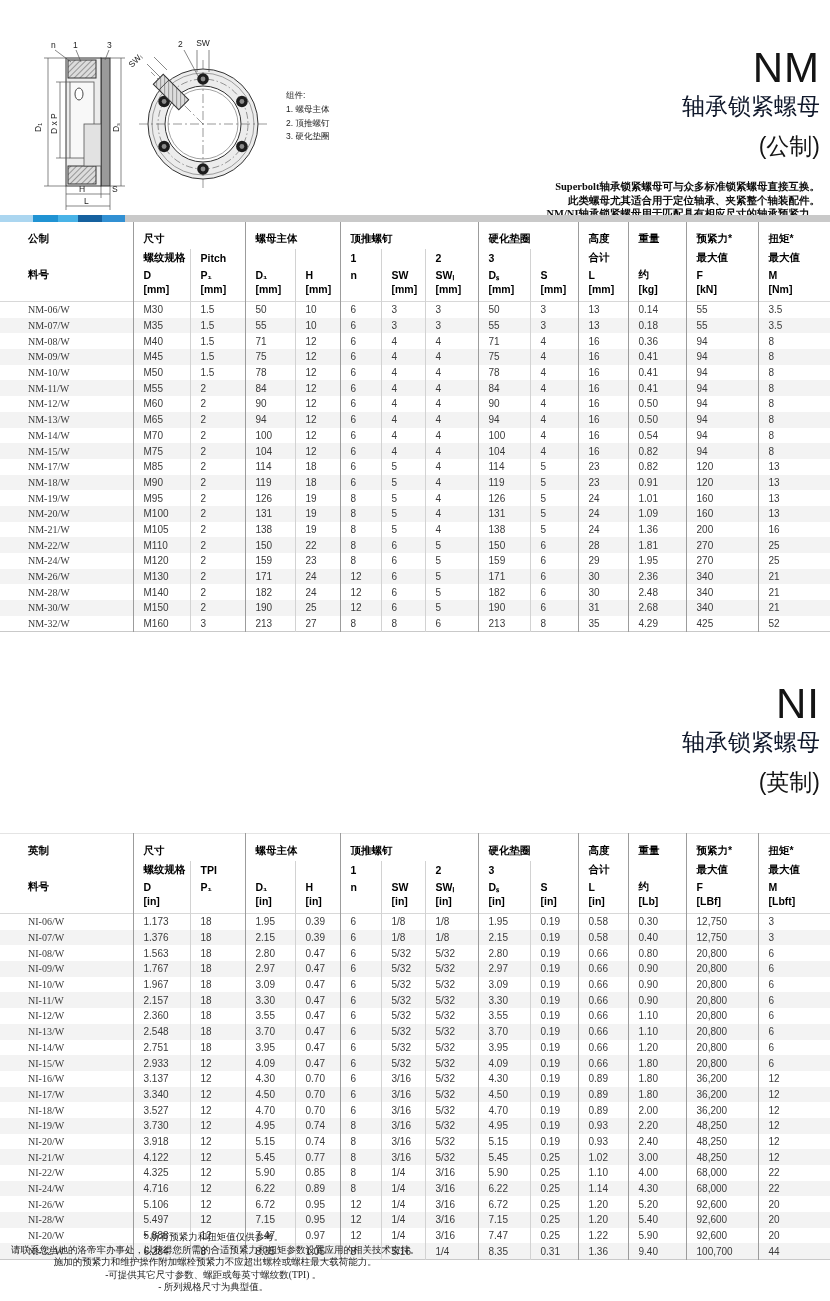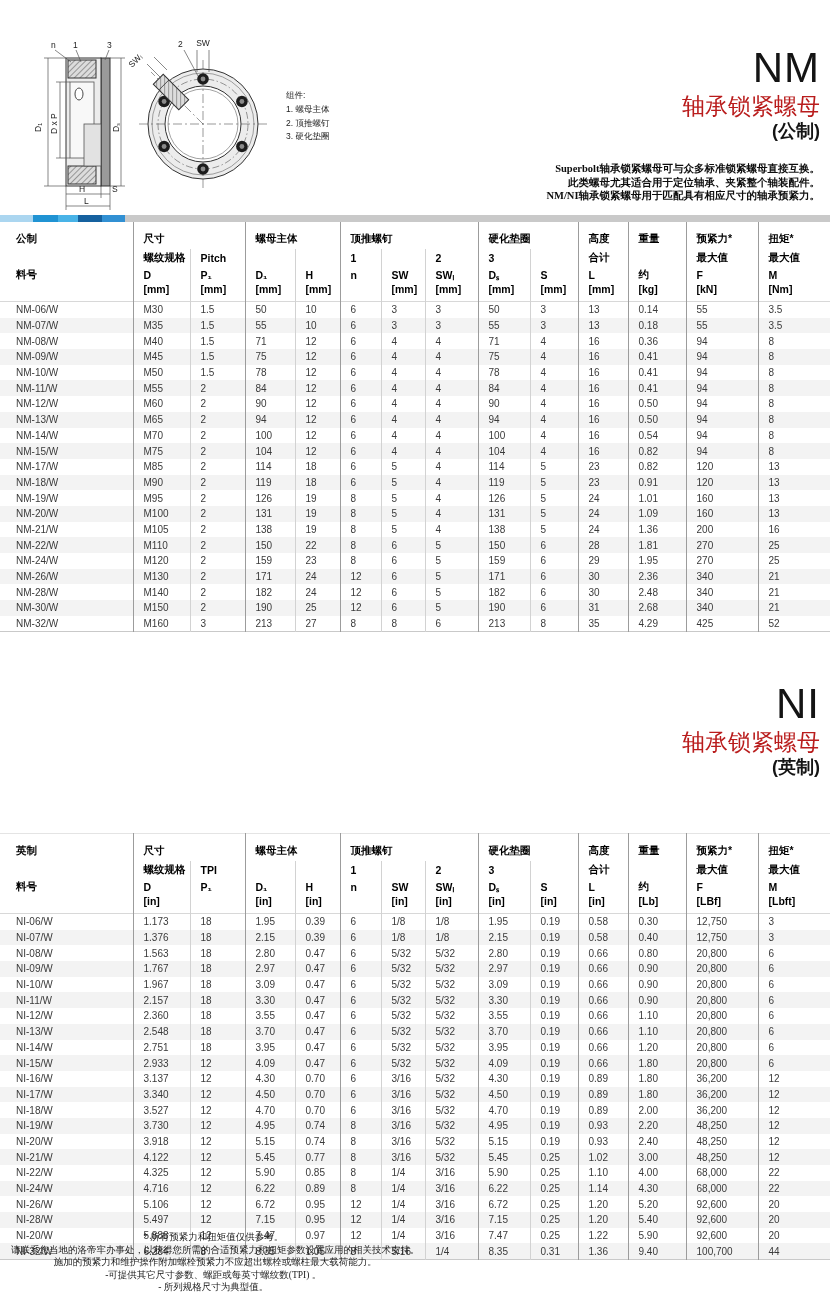--- a/index.html
+++ b/index.html
@@ -6,34 +6,34 @@
   .page{position:relative;width:830px;height:1301px;background:#fff;overflow:hidden;
         font-family:"Liberation Sans",sans-serif;color:#222;}
   
   .drawing{position:absolute;top:36px;left:8px;}
   .drawing text{font-family:"Liberation Sans",sans-serif;font-size:8.5px;fill:#222;}
   
   .sec-head{position:absolute;right:10px;text-align:right;}
   #nm-head{top:46px;}
   #ni-head{top:682px;}
   .big-title{font-size:42px;font-weight:300;line-height:1.05;color:#141414;letter-spacing:1px;}
-  .sub-title{font-size:23px;font-weight:300;color:#b91c1c;margin-top:3px;line-height:1.2;}
-  .sys-title{font-size:18px;font-weight:700;color:#141414;line-height:1.2;}
+  .sub-title{font-size:23px;font-weight:300;color:#0f172a;margin-top:3px;line-height:1.2;}
+  .sys-title{font-size:23px;font-weight:400;color:#141414;line-height:1.2;margin-top:12px;}
   .desc{margin-top:20px;font-family:"Liberation Serif",serif;font-weight:bold;
         font-size:10.5px;line-height:13.4px;color:#0d0d0d;}
   
   .bar{position:absolute;top:215px;left:0;width:830px;height:7px;display:flex;}
   .bar span{height:100%;display:block;}
   
   table.tbl{position:absolute;left:0;width:830px;border-collapse:collapse;table-layout:fixed;
             border-bottom:1px solid #c9c9c9;}
   #tbl-nm{top:222px;}
   #tbl-ni{top:833px;border-top:1px solid #e4e4e4;}
   .tbl th,.tbl td{text-align:left;padding:0 0 0 10px;vertical-align:middle;white-space:nowrap;overflow:hidden;}
-  .tbl th.c0,.tbl td.c0{padding-left:16px;}
+  .tbl th.c0,.tbl td.c0{padding-left:28px;font-family:Liberation Serif, serif;}
   .tbl thead th{font-weight:bold;color:#000;font-size:10.5px;}
   .tbl thead{border-bottom:1px solid #d8d8d8;}
   .hr1 th{height:24px;vertical-align:bottom;padding-bottom:3px;}
   .hr2 th{height:17px;}
   .hr3 th{height:17px;}
   .hr4 th{height:18px;font-weight:normal;color:#4e4e4e;font-size:9.5px;vertical-align:top;}
   .tbl tbody td{height:15.7px;font-size:10px;color:#3a3a3a;}
   .tbl tbody tr:nth-child(even){background:#f3f3f3;}
   .b-g{border-left:1px solid #9c9c9c;}
   .b-l{border-left:1px solid #d2d2d2;}

